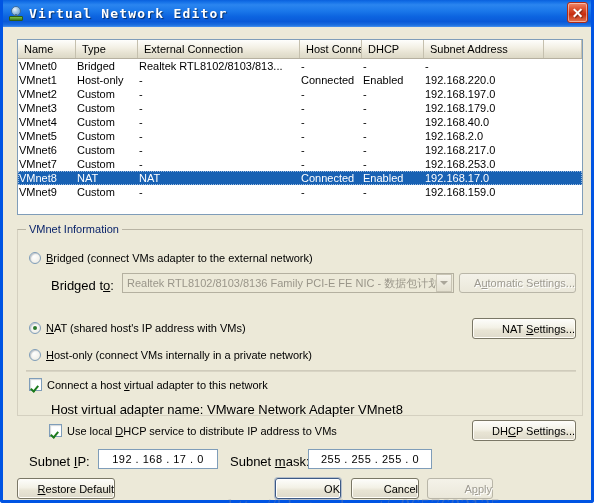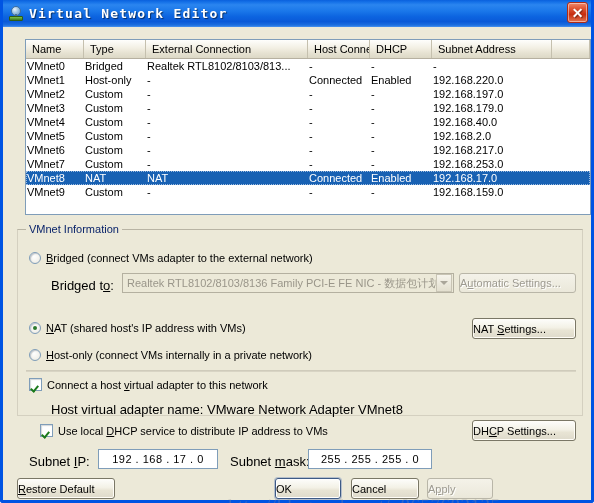--- a/index.html
+++ b/index.html
@@ -93,21 +93,20 @@
   }
   
   .listview {
     position: absolute;
     left: 14px; top: 12px;
     width: 566px; height: 176px;
     background: #fff;
     border: 1px solid #7f9db9;
     box-sizing: border-box;
     overflow: hidden;
-    margin-left: 8px;
   }
   .lv-header {
     display: flex;
     height: 19px;
     background: linear-gradient(to bottom, #fefefc 0%, #f2efe3 45%, #e7e3d3 70%, #dcd8c6 100%);
     border-bottom: 1px solid #b6b0a0;
     box-sizing: border-box;
   }
   .lv-header .hc {
     position: relative;
@@ -249,21 +248,21 @@
     border-top: 4px solid #aaa69a;
   }
   .btn {
     position: absolute;
     box-sizing: border-box;
     background: linear-gradient(to bottom, #fdfdfb 0%, #f3f1e6 45%, #e8e4d4 60%, #dedacb 100%);
     border: 1px solid #7a7766;
     border-radius: 3px;
     font-size: 11px;
     color: #000;
-    display: flex; align-items: center; justify-content: flex-start;
+    display: flex; align-items: center; justify-content: flex-end;
     cursor: default;
     box-shadow: inset 0 0 0 1px #fffdf7;
     white-space: nowrap;
   }
   .btn.disabled {
     color: #9d9a90;
     border-color: #b9b6a8;
     background: linear-gradient(to bottom, #f4f2e9, #ebe8da);
     text-shadow: 1px 1px 0 #fff;
     box-shadow: none;
@@ -450,21 +449,21 @@
       </div>
 
       <div class="sep" style="left:8px; top:140px; width:550px;"></div>
 
       <div class="check-row" style="left:11px; top:148px;">
         <span class="checkbox checked"></span>
         <span class="lbl"><span>Connect a host </span><u>v</u><span>irtual adapter to this network</span></span>
       </div>
       <div class="static-label" style="left:33px; top:172px;">Host virtual adapter name: VMware Network Adapter VMnet8</div>
 
-      <div class="check-row" style="left:6px; top:194px;padding-left:16px;">
+      <div class="check-row" style="left:15px; top:194px;padding-left:16px;">
         <span class="checkbox checked"></span>
         <span class="lbl"><span>Use local </span><u>D</u><span>HCP service to distribute IP address to VMs</span></span>
       </div>
       <div class="btn" style="left:454px; top:190px; width:104px; height:21px;">
         <span><span>DH</span><u>C</u><span>P Settings...</span></span>
       </div>
 
       <div class="static-label" style="left:11px; top:224px;text-align:center;">
         <span>Subnet </span><u>I</u><span>P:</span>
       </div>

